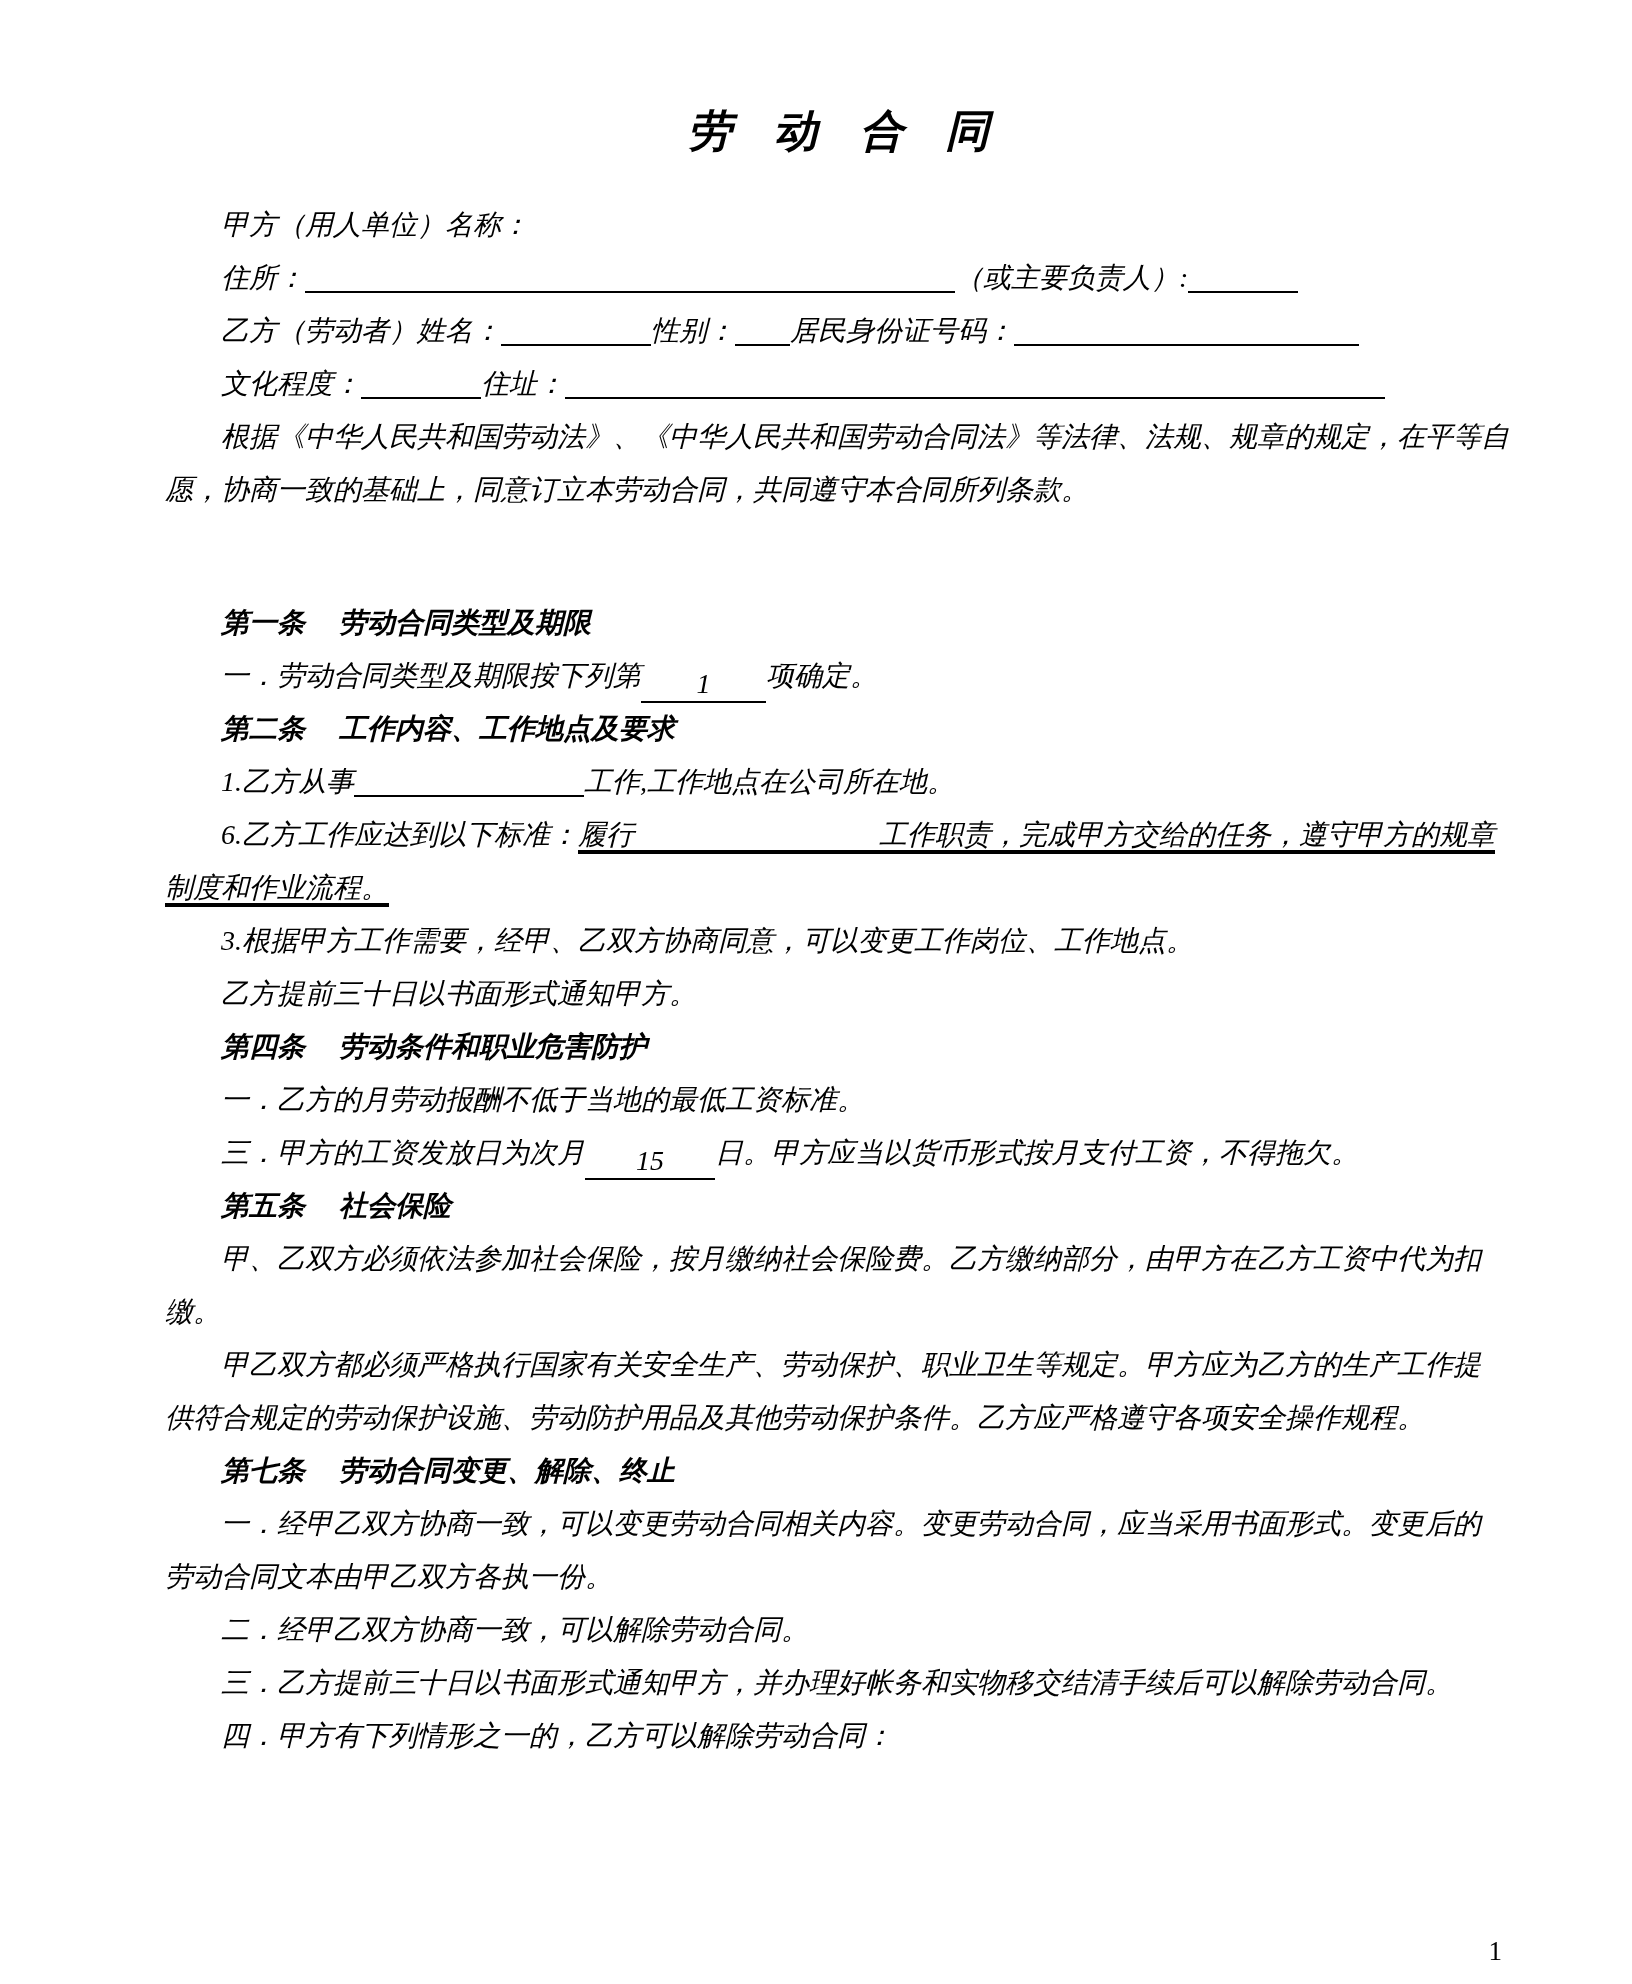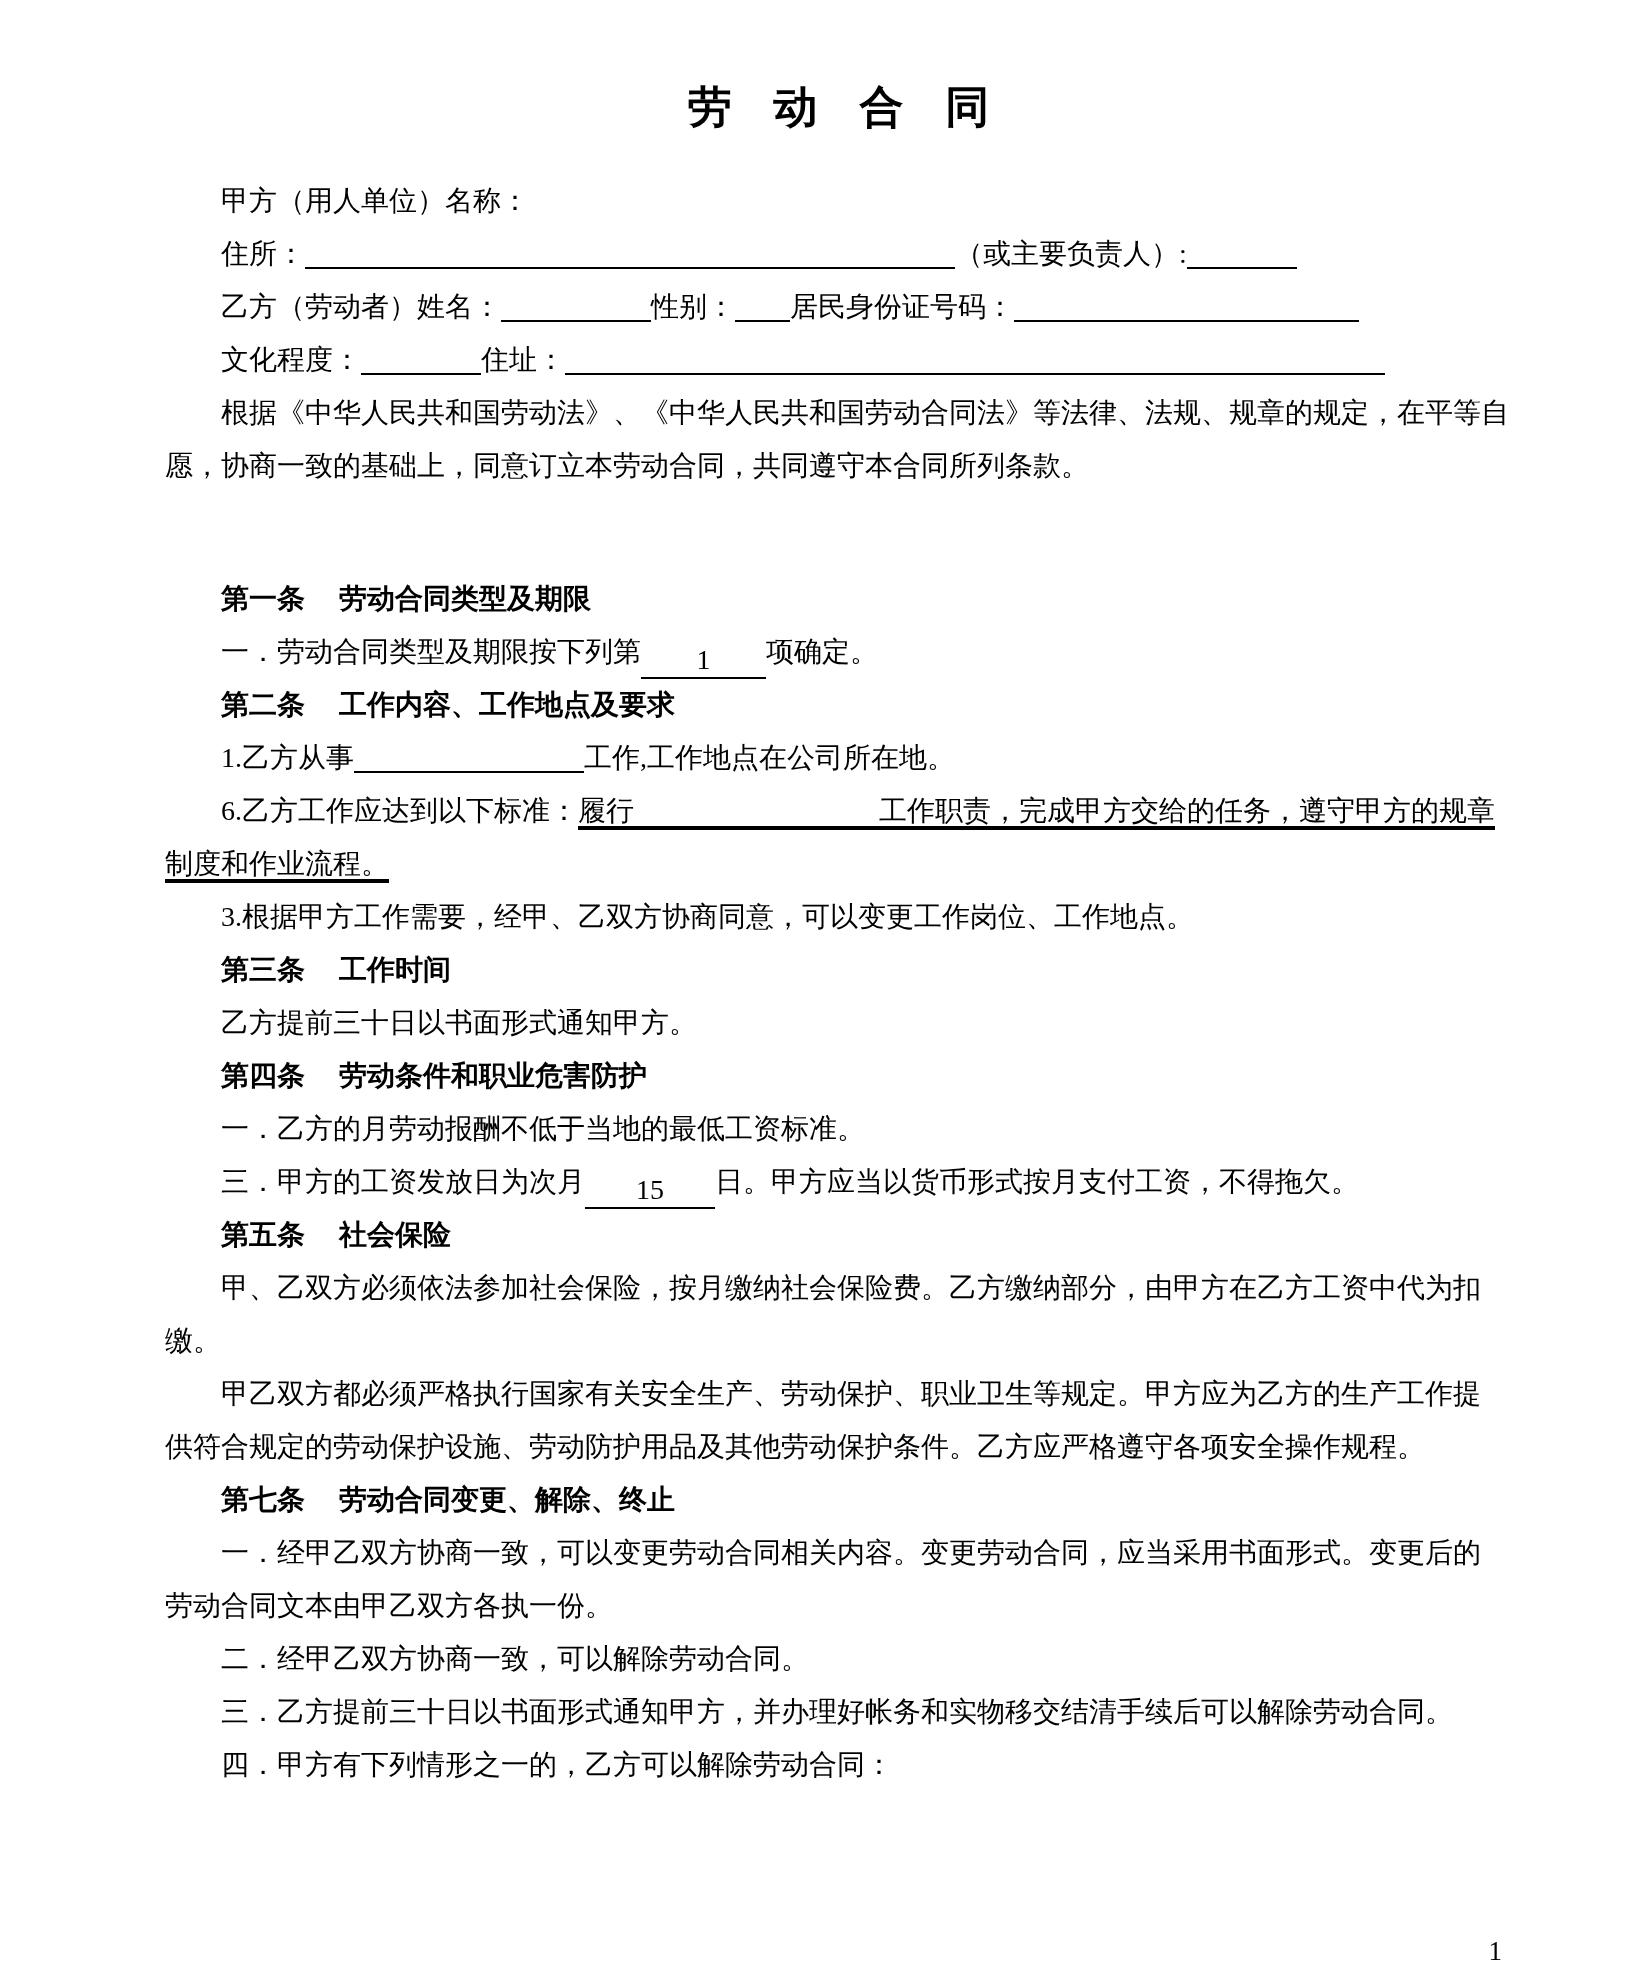--- a/index.html
+++ b/index.html
@@ -1,21 +1,21 @@
 <!DOCTYPE html>
 <html><head>
 <meta charset="utf-8">
 <style>
   html,body{margin:0;padding:0;}
   body{
     width:1632px;height:1984px;background:#ffffff;color:#000;
     font-family:"Liberation Serif","DejaVu Serif",serif;
     font-size:28px;overflow:hidden;position:relative;
   }
-  .doc{padding:76px 120px 0 165px;}
+  .doc{padding:100px 120px 0 165px;font-style:italic;}
   .title{
     text-align:center;font-size:44px;font-weight:bold;
     letter-spacing:.95em;padding-left:.95em;
     height:64px;line-height:64px;margin-bottom:34px;
     font-family:"Liberation Serif","DejaVu Serif",serif;
   }
   .ln{height:53px;line-height:53px;white-space:nowrap;}
   .ind{padding-left:56px;}
   .hd{font-weight:bold;font-family:"Liberation Sans","DejaVu Sans",sans-serif;}
   .hd .no{margin-right:34px;}
@@ -69,23 +69,20 @@
     <span>1.乙方从事</span><span class="bl" style="width:230px"></span><span>工作,工作地点在公司所在地。</span>
   </div>
   <div class="ln ind">
     <span>6.乙方工作应达到以下标准：</span><span class="u"><span>履行</span><span class="bl" style="width:245px;border-bottom:none"></span><span>工作职责，完成甲方交给的任务，遵守甲方的规章</span></span>
   </div>
   <div class="ln">
     <span class="u">制度和作业流程。</span>
   </div>
   <div class="ln ind">3.根据甲方工作需要，经甲、乙双方协商同意，可以变更工作岗位、工作地点。</div>
 
-  <div class="ln ind hd">
-    <span class="no">第三条</span><span>工作时间</span>
-  </div>
   <div class="ln ind">乙方提前三十日以书面形式通知甲方。</div>
 
   <div class="ln ind hd">
     <span class="no">第四条</span><span>劳动条件和职业危害防护</span>
   </div>
   <div class="ln ind">一．乙方的月劳动报酬不低于当地的最低工资标准。</div>
   <div class="ln ind">
     <span>三．甲方的工资发放日为次月</span><span class="fv" style="min-width:130px">15</span><span>日。甲方应当以货币形式按月支付工资，不得拖欠。</span>
   </div>
 

